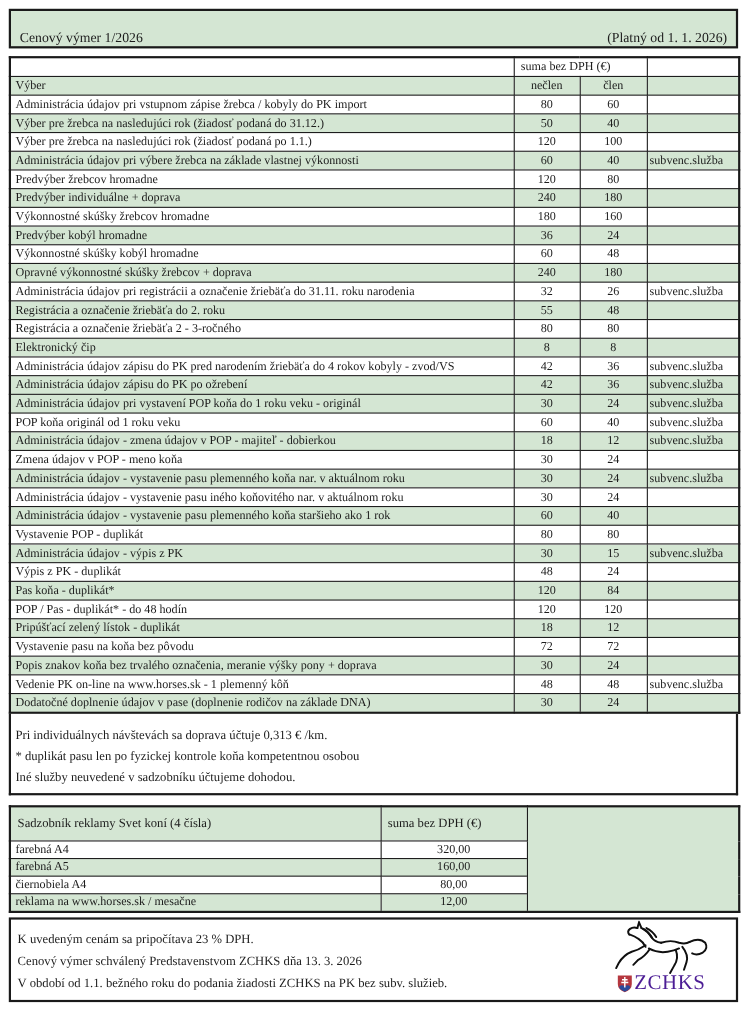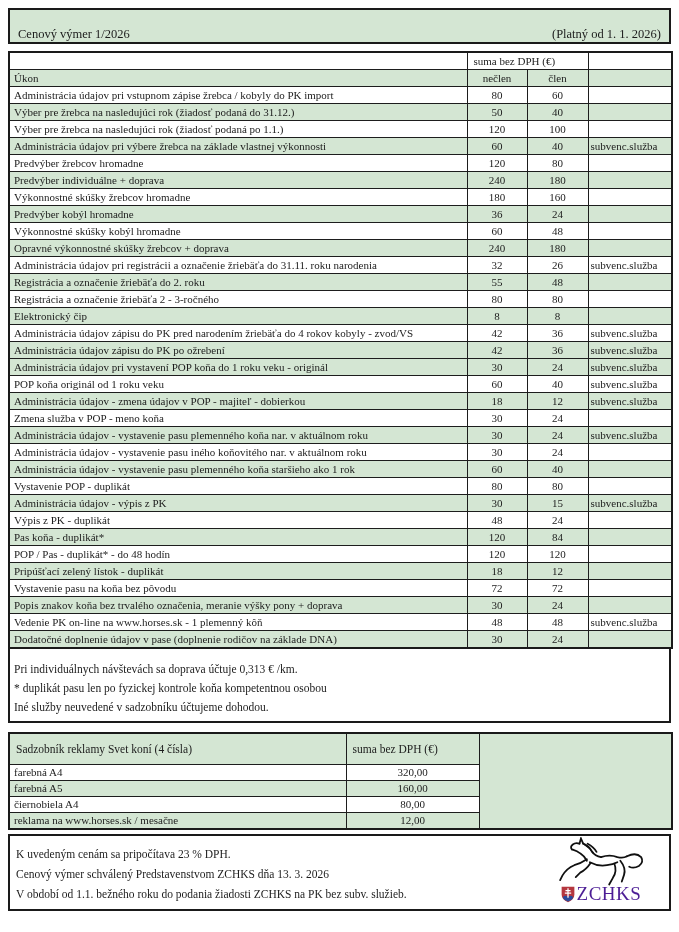--- a/index.html
+++ b/index.html
@@ -59,21 +59,21 @@
         <col style="width:61px">
         <col style="width:84px">
     </colgroup>
     <tbody>
       <tr>
         <td></td>
         <td colspan="2" class="sumh">suma bez DPH (€)</td>
         <td class="note"></td>
       </tr>
       <tr class="g">
-        <td>Úkon</td>
+        <td>Výber</td>
         <td class="num">nečlen</td>
         <td class="num">člen</td>
         <td class="note"></td>
       </tr>
     <tr>
           <td>Administrácia údajov pri vstupnom zápise žrebca / kobyly do PK import</td>
           <td class="num">80</td>
           <td class="num">60</td>
           <td class="note"></td>
         </tr>
@@ -179,21 +179,21 @@
           <td class="num">40</td>
           <td class="note">subvenc.služba</td>
         </tr>
         <tr class="g">
           <td>Administrácia údajov - zmena údajov v POP - majiteľ - dobierkou</td>
           <td class="num">18</td>
           <td class="num">12</td>
           <td class="note">subvenc.služba</td>
         </tr>
         <tr>
-          <td>Zmena služba v POP - meno koňa</td>
+          <td>Zmena údajov v POP - meno koňa</td>
           <td class="num">30</td>
           <td class="num">24</td>
           <td class="note"></td>
         </tr>
         <tr class="g">
           <td>Administrácia údajov - vystavenie pasu plemenného koňa nar. v aktuálnom roku</td>
           <td class="num">30</td>
           <td class="num">24</td>
           <td class="note">subvenc.služba</td>
         </tr>

